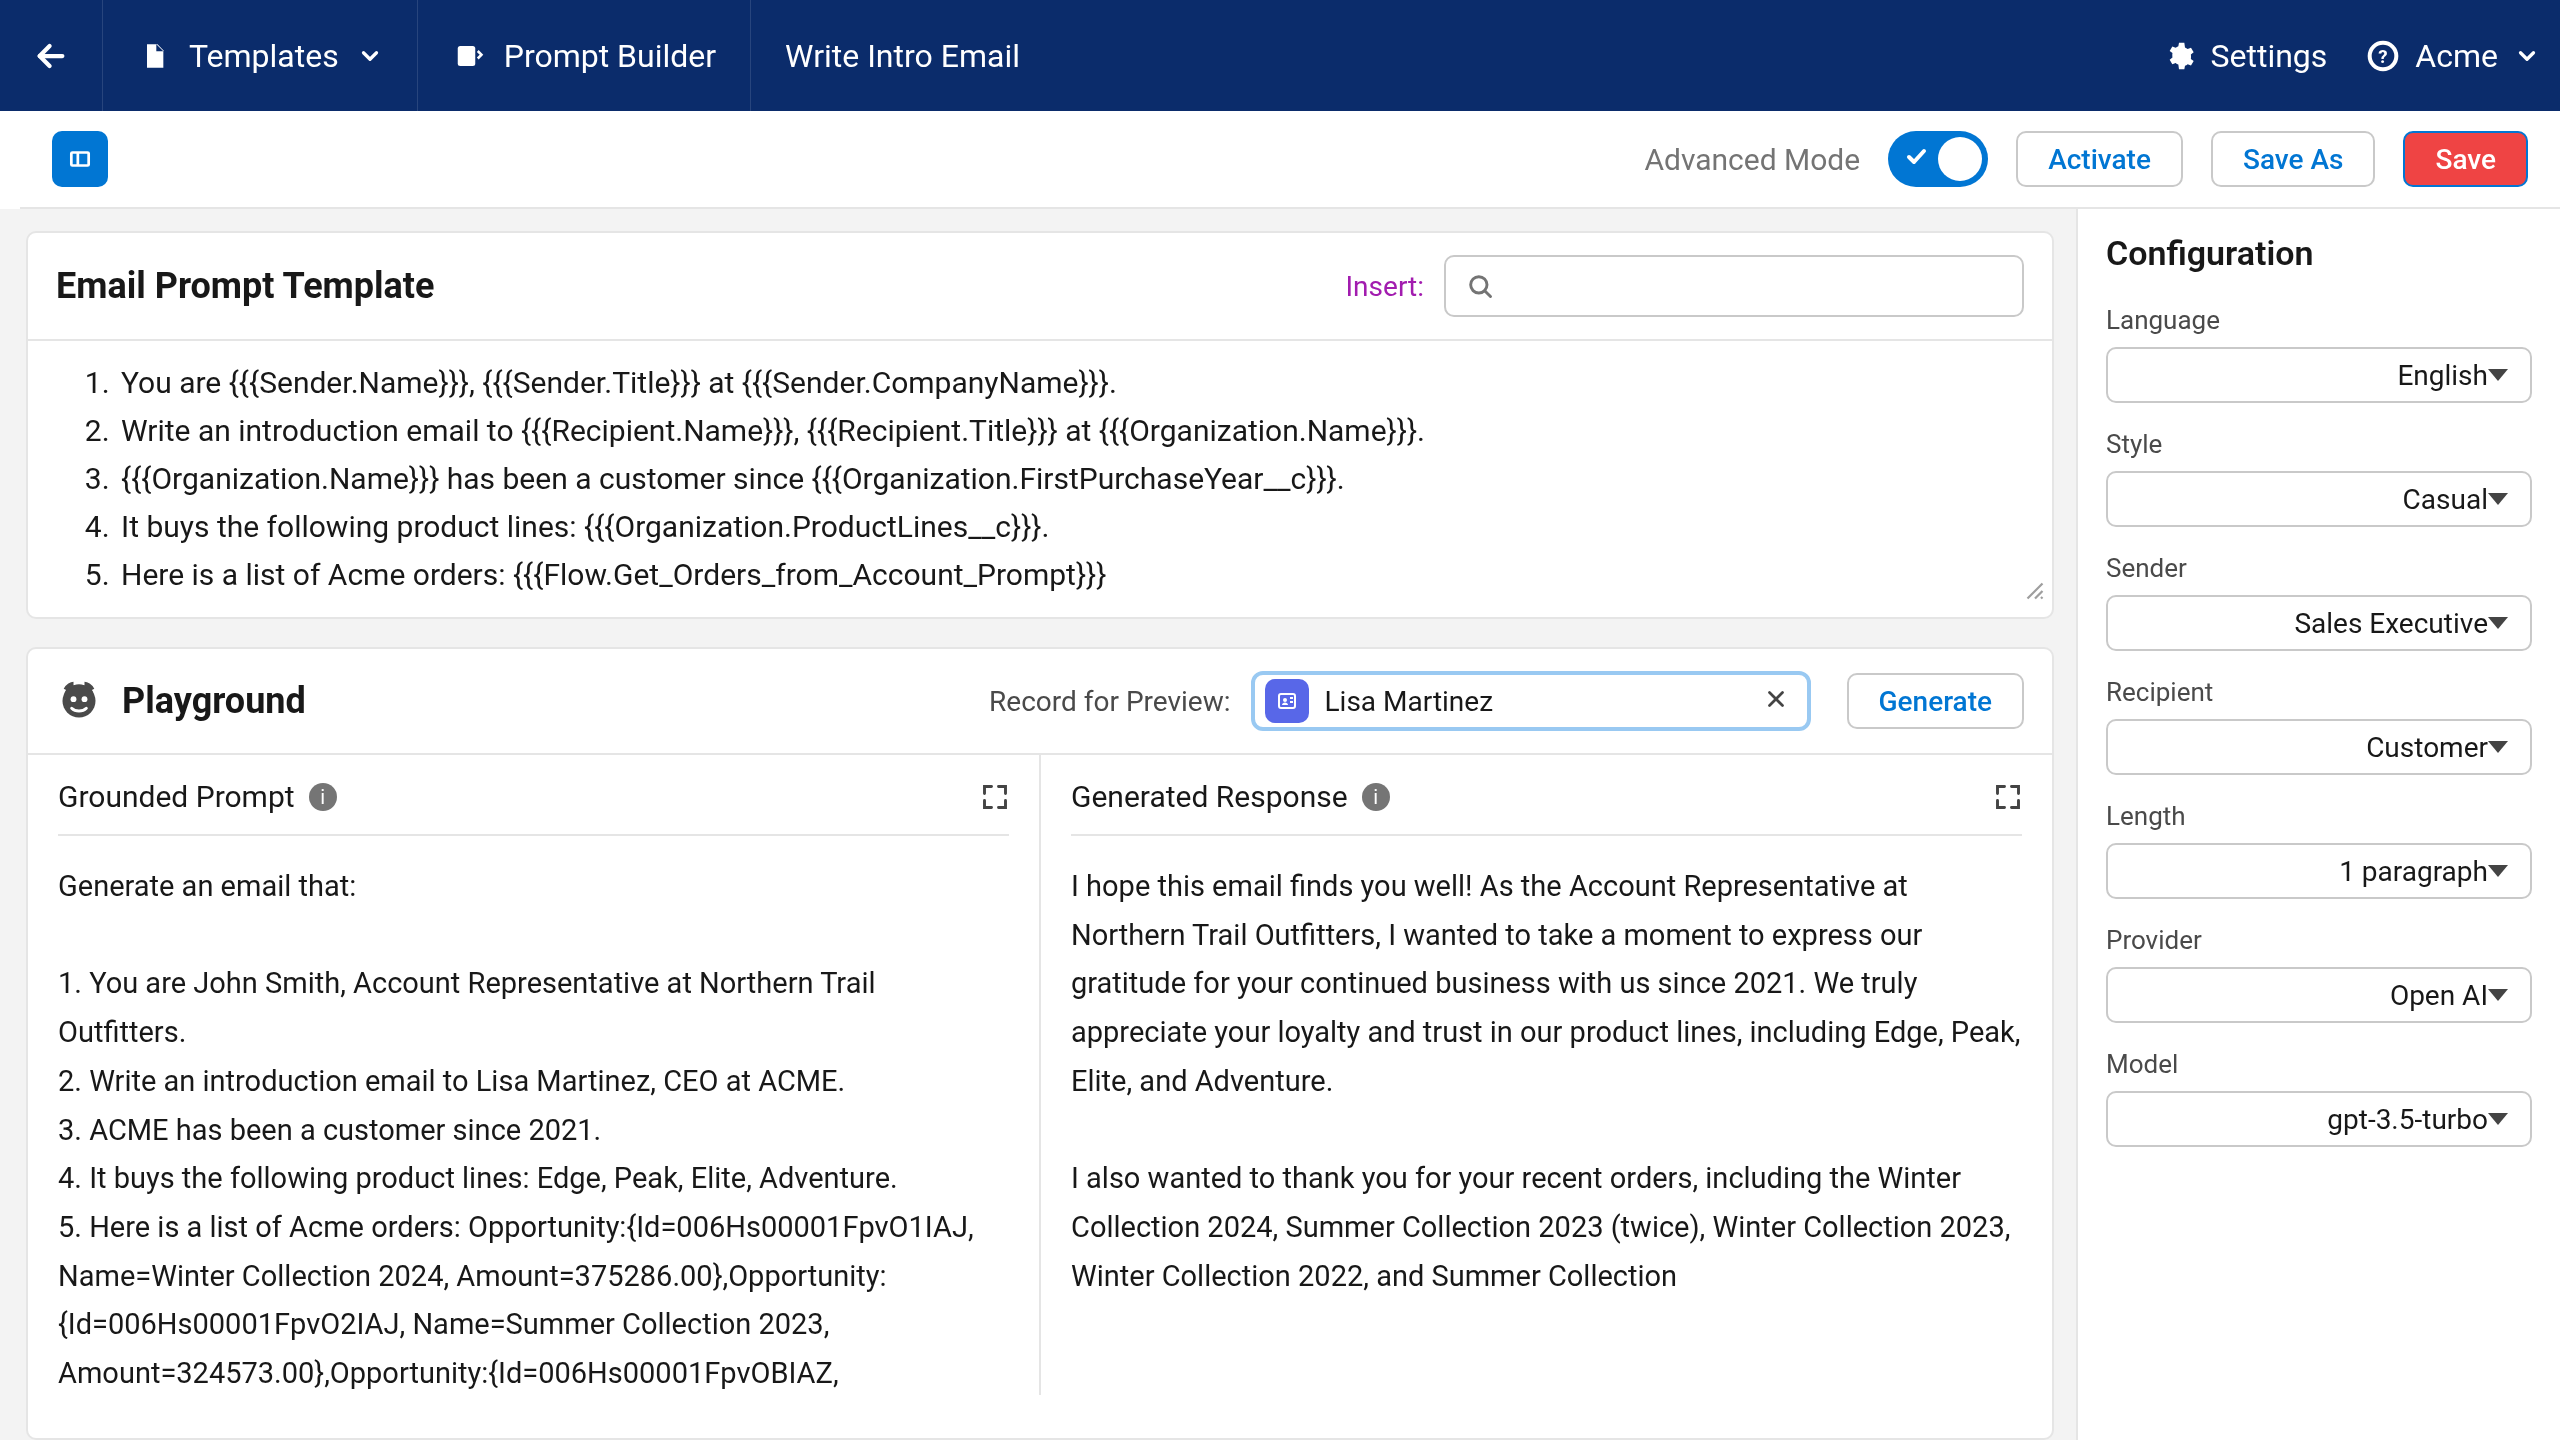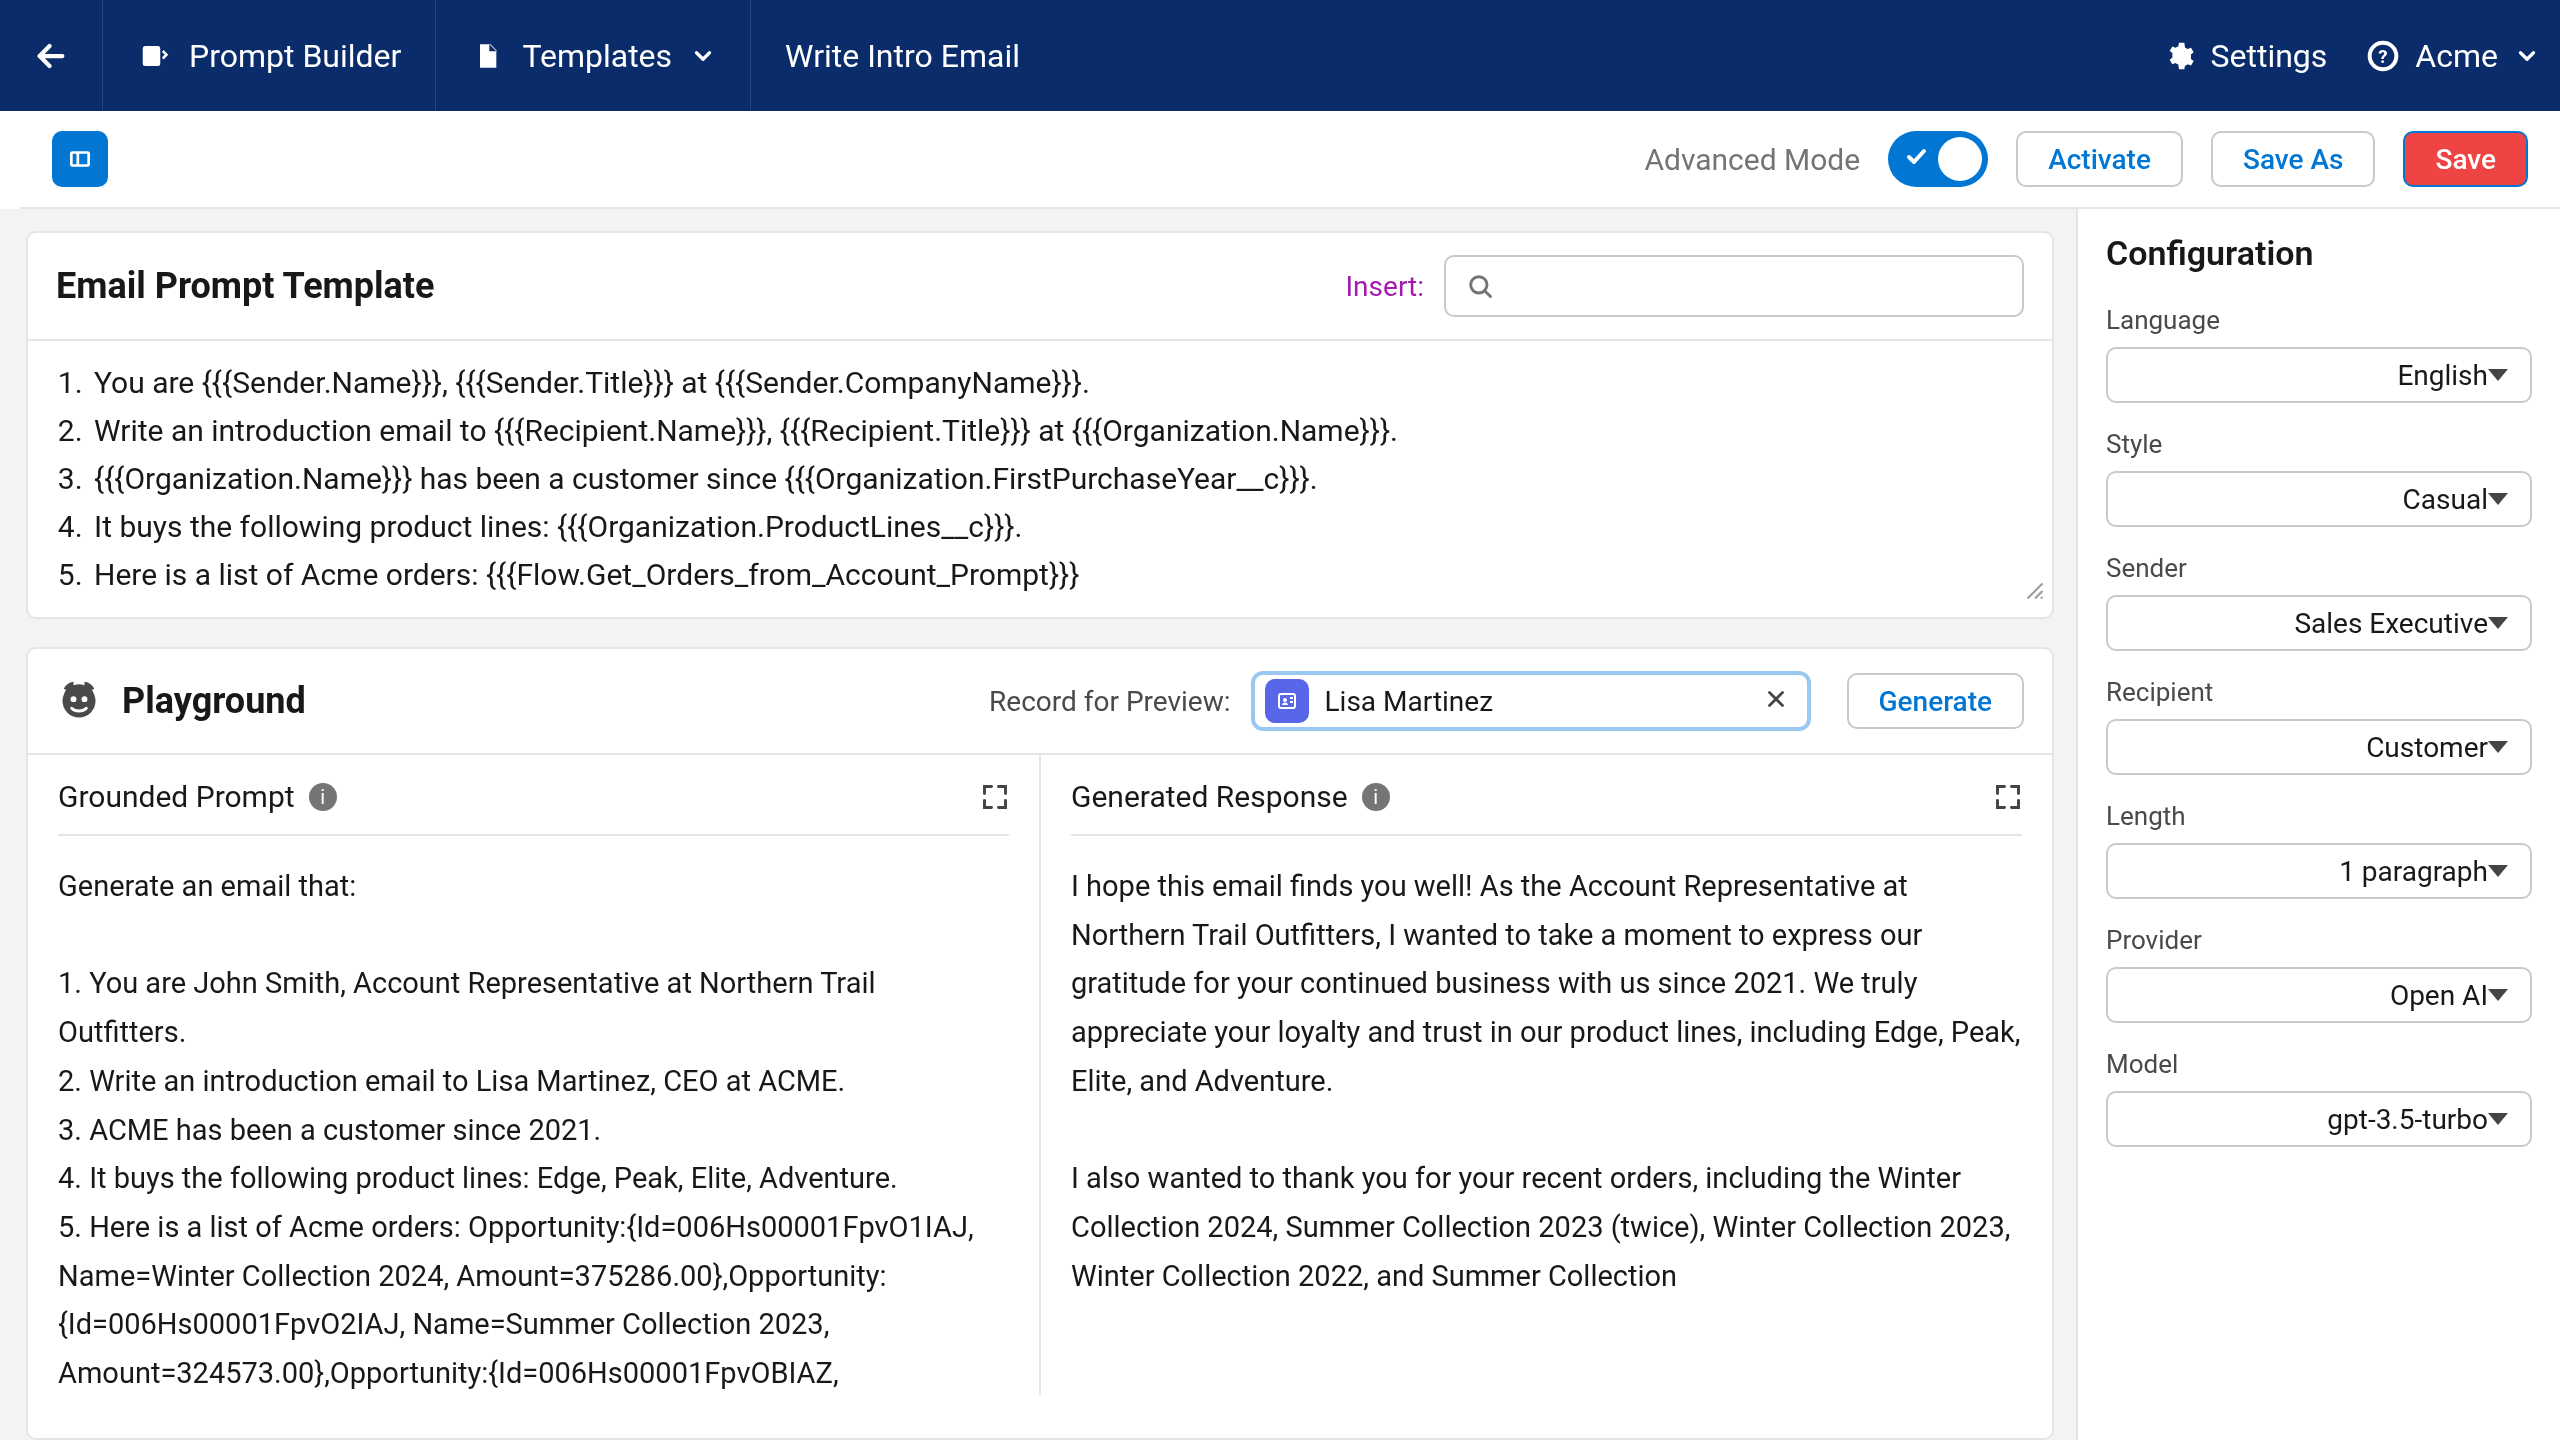--- a/index.html
+++ b/index.html
@@ -134,59 +134,59 @@
     height:56px; border:2px solid #c9c9c9; border-radius:10px;
     display:flex; align-items:center; padding:0 22px; font-size:28px;
     justify-content:flex-end; background:#fff;
   }
   .tri-down {
     width:0; height:0; border-left:10px solid transparent; border-right:10px solid transparent;
     border-top:12px solid #444;
   }
 
   ol.tlist { list-style: decimal; padding-left: 10px; }
-  ol.tlist li { padding-left: 4px; }
+  ol.tlist li { padding-left: 4px; margin-left: 27px; }
 </style>
 </head>
 <body>
 
 <div class="app">
 
   <div class="topbar">
     <div class="tb-left">
       <div class="tb-cell back">
         <span class="icon tb-icon">
           <svg viewBox="0 0 24 24" width="34" height="34" fill="none" stroke="#fff" stroke-width="3" stroke-linecap="round" stroke-linejoin="round">
               <line x1="20" y1="12" x2="4" y2="12"></line>
               <polyline points="11 5 4 12 11 19"></polyline>
             </svg>
         </span>
       </div>
       <div class="tb-cell">
         <span class="icon tb-icon">
-          <svg viewBox="0 0 24 24" width="30" height="30" fill="#fff">
-              <rect x="3" y="4" width="14" height="16" rx="2"></rect>
-              <path d="M19 8l3 3-3 3" fill="none" stroke="#fff" stroke-width="2"></path>
-            </svg>
-        </span>
-        <span>Prompt Builder</span>
-      </div>
-      <div class="tb-cell">
-        <span class="icon tb-icon">
           <svg viewBox="0 0 24 24" width="28" height="28" fill="#fff">
               <path d="M6 2h9l5 5v15H6z"></path>
               <path d="M14 2v6h6" fill="#0b2c6b"></path>
             </svg>
         </span>
         <span>Templates</span>
         <span class="icon chev">
           <svg viewBox="0 0 24 24" width="26" height="26" fill="none" stroke="#fff" stroke-width="3" stroke-linecap="round" stroke-linejoin="round">
               <polyline points="6 9 12 15 18 9"></polyline>
             </svg>
         </span>
+      </div>
+      <div class="tb-cell">
+        <span class="icon tb-icon">
+          <svg viewBox="0 0 24 24" width="30" height="30" fill="#fff">
+              <rect x="3" y="4" width="14" height="16" rx="2"></rect>
+              <path d="M19 8l3 3-3 3" fill="none" stroke="#fff" stroke-width="2"></path>
+            </svg>
+        </span>
+        <span>Prompt Builder</span>
       </div>
       <div class="tb-cell" style="border-right:none">
         <span>Write Intro Email</span>
       </div>
     </div>
     <div class="tb-right">
       <div class="grp">
         <span class="icon">
           <svg viewBox="0 0 24 24" width="32" height="32" fill="#fff">
               <path d="M12 8a4 4 0 100 8 4 4 0 000-8zm9 4a7 7 0 00-.1-1.2l2.1-1.6-2-3.4-2.5 1a7 7 0 00-2-1.2L16 2h-4l-.5 2.6a7 7 0 00-2 1.2l-2.5-1-2 3.4 2.1 1.6A7 7 0 007 12c0 .4 0 .8.1 1.2L5 14.8l2 3.4 2.5-1a7 7 0 002 1.2L12 22h4l.5-2.6a7 7 0 002-1.2l2.5 1 2-3.4-2.1-1.6c.1-.4.1-.8.1-1.2z"></path>

